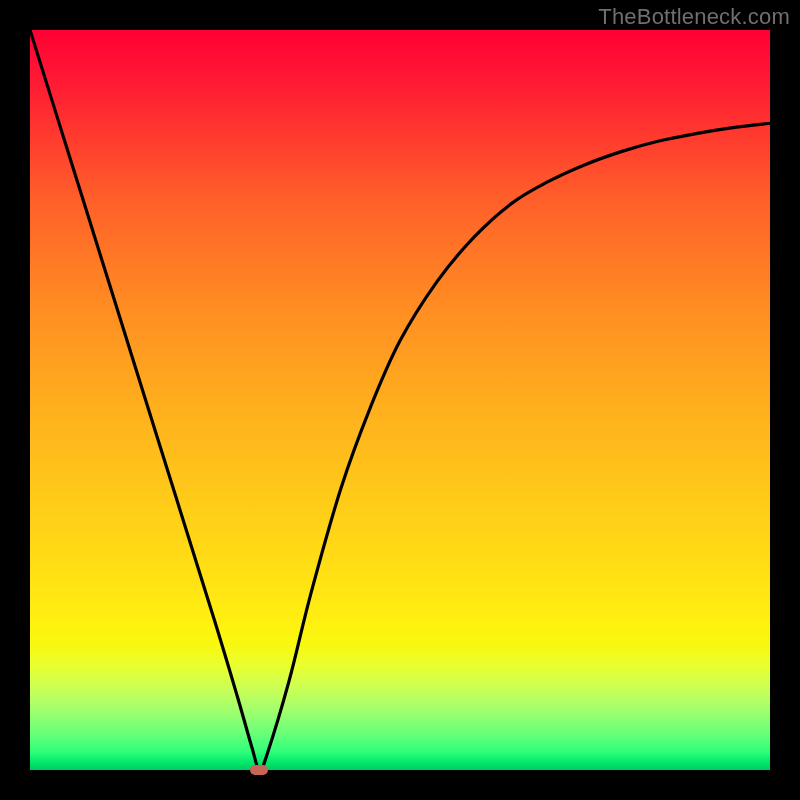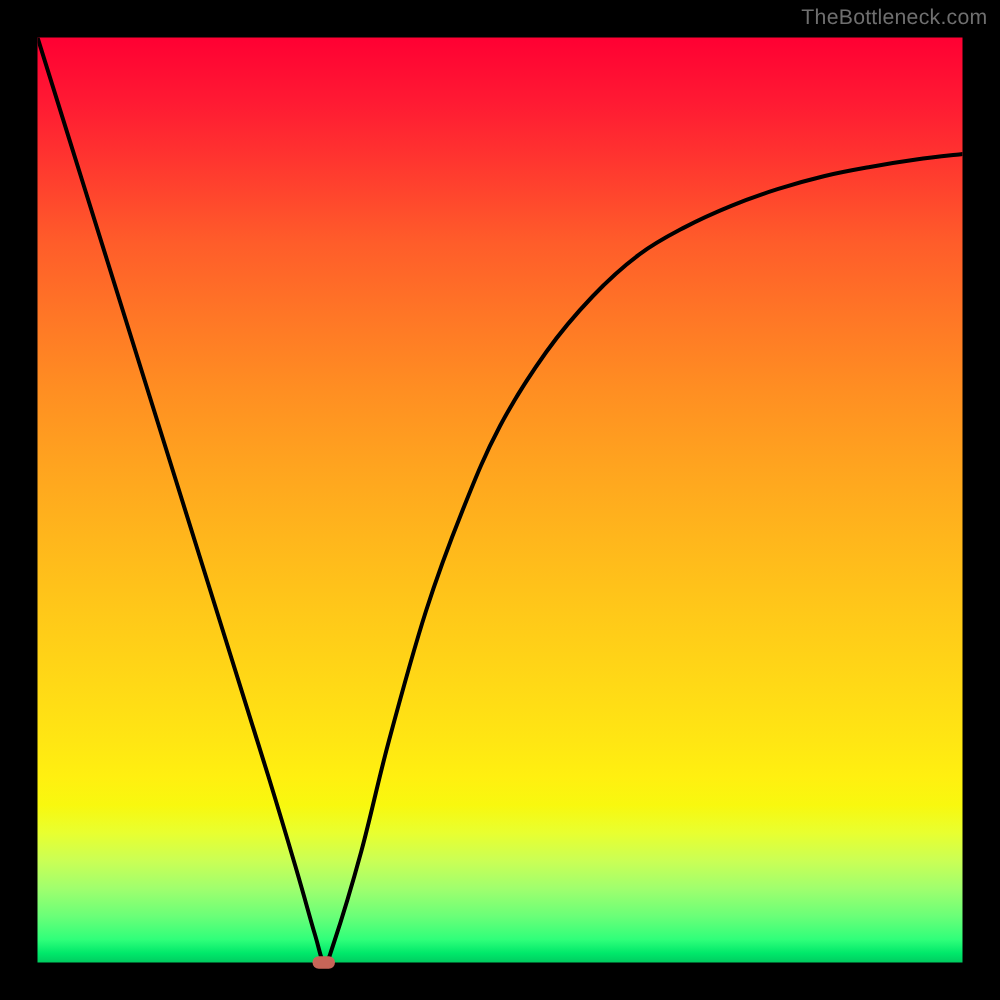--- a/index.html
+++ b/index.html
@@ -44,21 +44,21 @@
       #30ff7a 97.5%,
       #00e86a 99%,
       #00cc60 100%
     );
   }
   .watermark {
     position: absolute;
     top: 4px;
     right: 10px;
     color: #6f6f6f;
-    font-size: 17px;
+    font-size: 22px;
     font-weight: 500;
     letter-spacing: 0.2px;
     user-select: none;
   }
   svg.curve {
     position: absolute;
     left: 0;
     top: 0;
     width: 740px;
     height: 740px;

